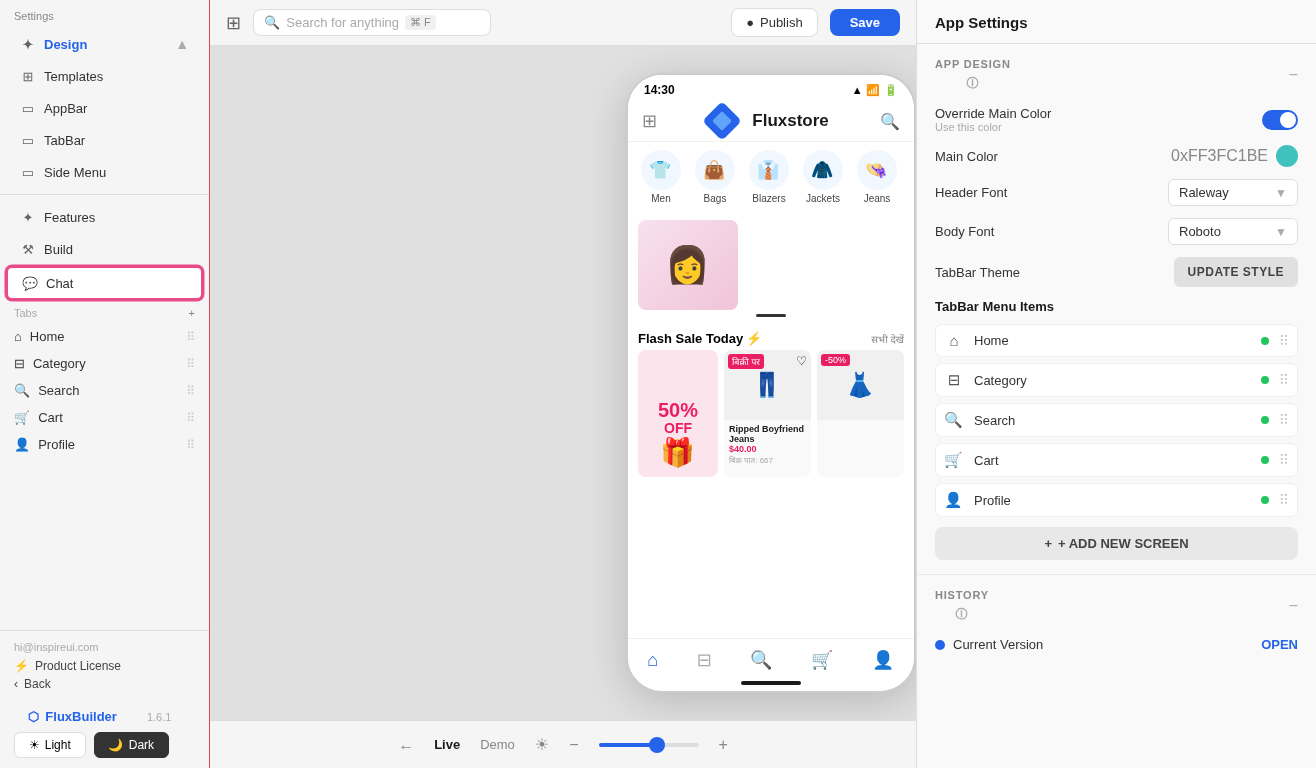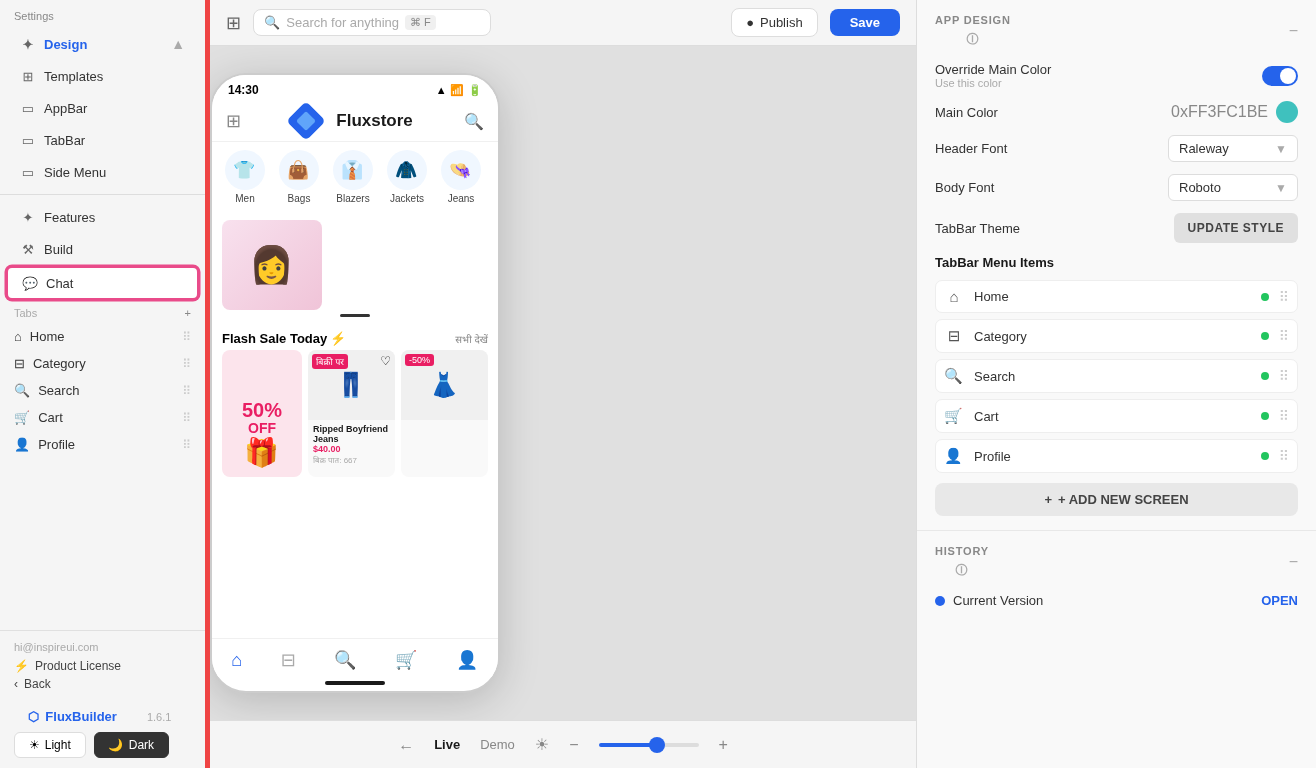--- a/index.html
+++ b/index.html
@@ -1,19 +1,19 @@
 <!DOCTYPE html>
 <html><head>
   <meta charset="utf-8">
   <style>
     * { box-sizing: border-box; margin: 0; padding: 0; }
     body { font-family: -apple-system, BlinkMacSystemFont, 'Segoe UI', sans-serif; background: #e8e8e8; display: flex; height: 768px; overflow: hidden; font-size: 13px; }
 
     
-    .sidebar { width: 210px; background: #f5f5f5; border-right: 5px solid #ef4444; display: flex; flex-direction: column; height: 100%; }
+    .sidebar { width: 210px; background: #f5f5f5; border-right: 1px solid #ef4444; display: flex; flex-direction: column; height: 100%; }
     .sidebar-header { padding: 10px 14px 6px; font-size: 11px; color: #888; font-weight: 500; }
     .sidebar-item { display: flex; align-items: center; gap: 8px; padding: 7px 14px; cursor: pointer; border-radius: 6px; margin: 1px 6px; color: #333; font-size: 13px; }
     .sidebar-item.active { background: #fff; box-shadow: 0 0 0 1.5px #e94b8a; }
     .sidebar-item .icon { width: 16px; height: 16px; display: flex; align-items: center; justify-content: center; color: #666; flex-shrink: 0; }
     .sidebar-item.design-item { color: #2563eb; font-weight: 600; }
     .sidebar-divider { border: none; border-top: 1px solid #ddd; margin: 6px 0; }
     .sidebar-section { padding: 6px 14px 4px; font-size: 11px; color: #aaa; font-weight: 500; display: flex; justify-content: space-between; align-items: center; }
     .sidebar-tab-item { display: flex; align-items: center; gap: 8px; padding: 6px 14px; cursor: pointer; color: #333; font-size: 13px; }
     .sidebar-tab-item .drag-handle { margin-left: auto; color: #ccc; font-size: 12px; }
     .sidebar-bottom { margin-top: auto; padding: 10px 14px; border-top: 1px solid #e0e0e0; }
@@ -29,21 +29,21 @@
     .main-area { flex: 1; display: flex; flex-direction: column; min-width: 0; }
     .topbar { background: #f5f5f5; border-bottom: 1px solid #ddd; display: flex; align-items: center; padding: 0 16px; height: 46px; gap: 12px; }
     .topbar-grid { color: #666; cursor: pointer; font-size: 18px; }
     .search-bar { display: flex; align-items: center; gap: 6px; background: #fff; border: 1px solid #ddd; border-radius: 8px; padding: 5px 10px; flex: 1; max-width: 300px; color: #aaa; font-size: 13px; }
     .search-bar .shortcut { background: #f0f0f0; border-radius: 4px; padding: 1px 5px; font-size: 11px; color: #888; }
     .topbar-spacer { flex: 1; }
     .publish-btn { display: flex; align-items: center; gap: 6px; padding: 6px 14px; border: 1px solid #ddd; border-radius: 8px; background: #fff; font-size: 13px; cursor: pointer; color: #333; }
     .save-btn { padding: 6px 20px; background: #2563eb; color: #fff; border: none; border-radius: 8px; font-size: 13px; font-weight: 600; cursor: pointer; }
 
     
-    .canvas { flex: 1; background: #e0e0e0; display: flex; flex-direction: column; align-items: flex-start; justify-content: center; overflow: hidden; position: relative; }
+    .canvas { flex: 1; background: #e0e0e0; display: flex; flex-direction: column; align-items: flex-end; justify-content: center; overflow: hidden; position: relative; }
     .phone-frame { background: #fff; border-radius: 36px; width: 290px; height: 620px; box-shadow: 0 8px 40px rgba(0,0,0,0.18); overflow: hidden; position: relative; border: 2px solid #ccc; display: flex; flex-direction: column; }
     .phone-status-bar { display: flex; justify-content: space-between; align-items: center; padding: 8px 16px 4px; font-size: 12px; font-weight: 600; background: #fff; }
     .phone-status-icons { display: flex; align-items: center; gap: 4px; font-size: 11px; }
     .phone-app-header { display: flex; align-items: center; justify-content: space-between; padding: 6px 14px; background: #fff; border-bottom: 1px solid #f0f0f0; }
     .phone-app-logo { display: flex; align-items: center; gap: 8px; font-size: 17px; font-weight: 700; color: #1a1a1a; }
     .phone-categories { display: flex; gap: 8px; padding: 8px 10px; overflow-x: auto; background: #fff; }
     .category-item { display: flex; flex-direction: column; align-items: center; gap: 3px; min-width: 46px; }
     .category-icon { width: 40px; height: 40px; border-radius: 50%; background: #f0f7ff; display: flex; align-items: center; justify-content: center; font-size: 18px; }
     .category-label { font-size: 10px; color: #444; }
     .phone-banner { padding: 8px 10px; background: #fff; }
@@ -337,20 +337,21 @@
     <span class="bottom-live">Live</span>
     <span class="bottom-demo">Demo</span>
     <span class="bottom-sun">☀</span>
     <span class="bottom-minus">−</span>
     <input type="range" class="bottom-slider" min="0" max="100" value="60" style="">
     <span class="bottom-plus">+</span>
   </div>
 </div>
 
 <div class="right-panel">
+  <div class="right-panel-header">App Settings</div>
 
   <div class="panel-section">
     <div class="panel-section-title">
       <span class="panel-section-label">
         <span>APP DESIGN</span>
         <span style="font-size:12px;color:#aaa;">ⓘ</span>
       </span>
       <span class="panel-collapse">−</span>
     </div>
 

